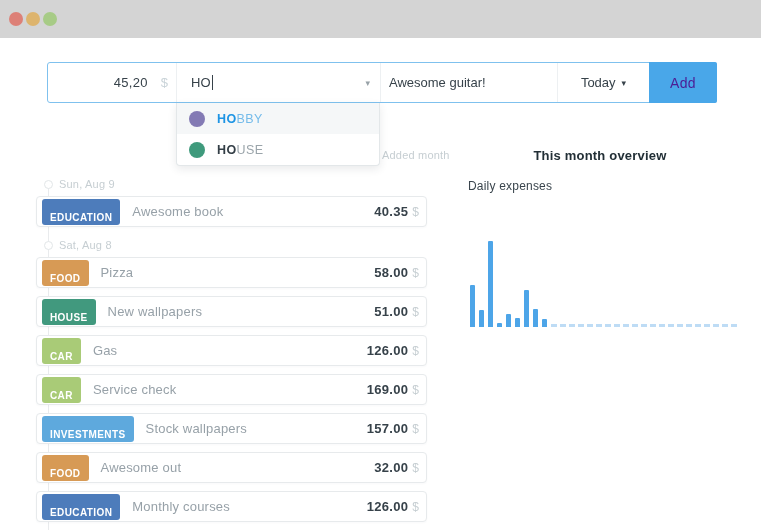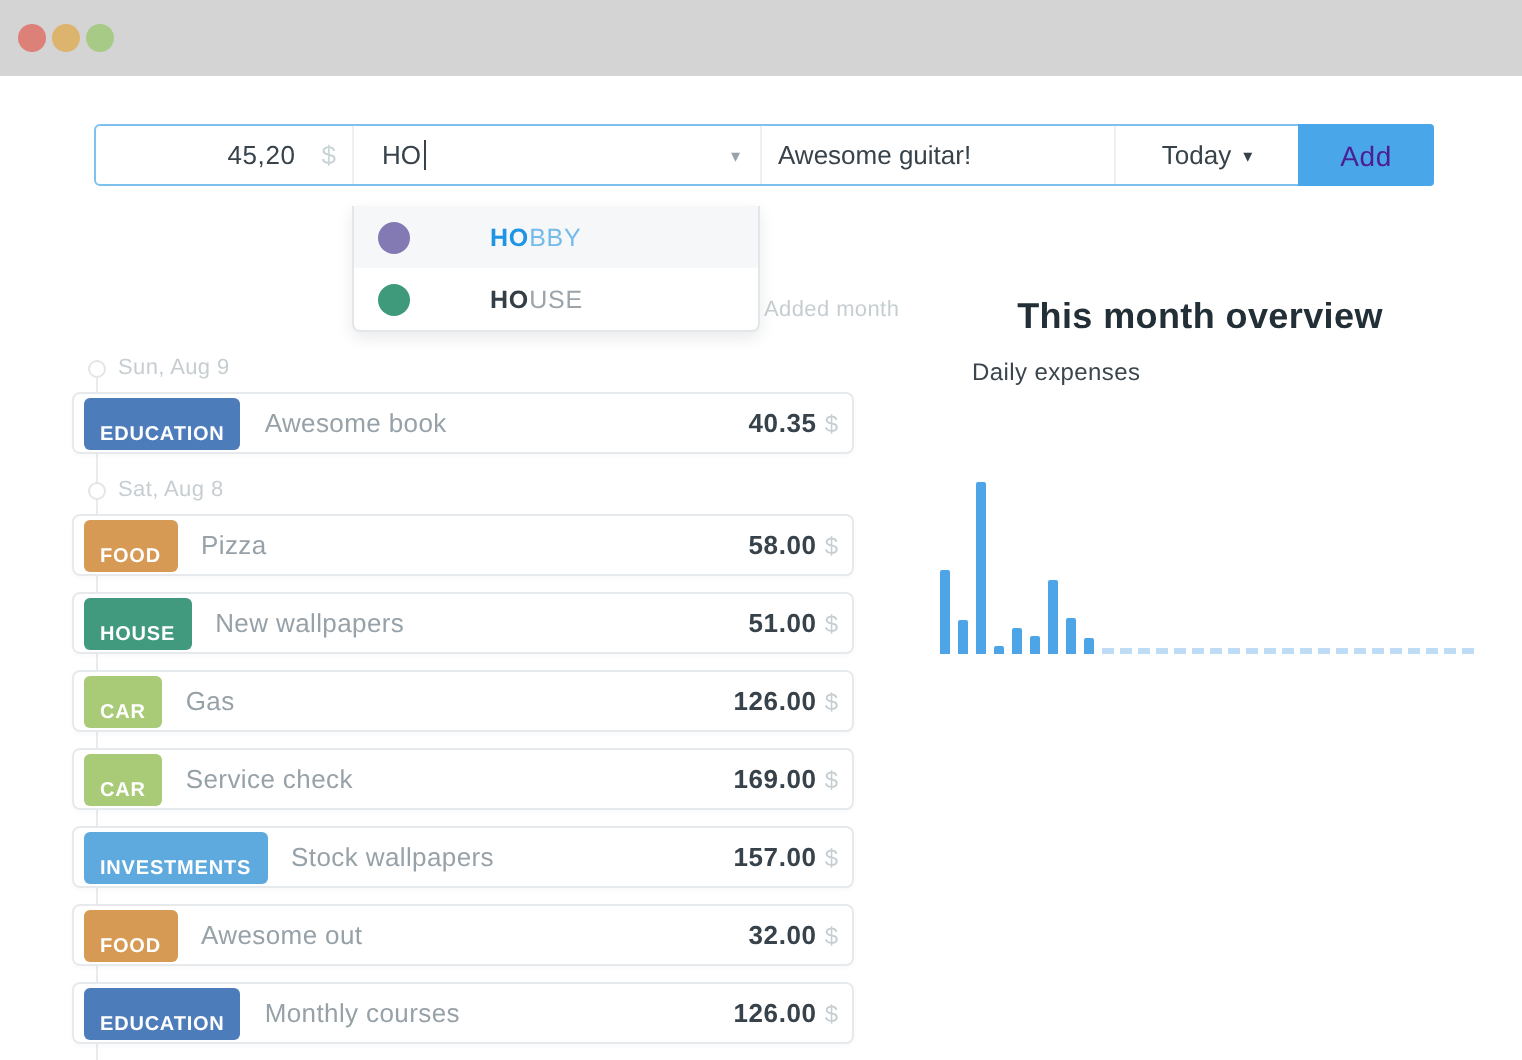--- a/index.html
+++ b/index.html
@@ -15,21 +15,21 @@
     position: absolute; left: 0; top: 0; width: 761px; height: 38px;
     background: #d4d4d4;
   }
   .dot { position: absolute; top: 12px; width: 14px; height: 14px; border-radius: 50%; }
   .dot.red   { left: 9px; }
   .dot.yellow{ left: 26px; }
   .dot.green { left: 43px; }
 
   
   .form-bar {
-    position: absolute; left: 47px; top: 62px; width: 670px; height: 31px;
+    position: absolute; left: 47px; top: 62px; width: 670px; height: 41px;
     background: #fff; border: 1px solid #7fc1ee; border-radius: 3px;
     display: flex; align-items: stretch; font-size: 13px; color: #37424a;
   }
   .fsec { display: flex; align-items: center; position: relative; }
   .fsec.divider { border-right: 1px solid #edf0f2; }
   .f-amount { width: 129px; padding: 0 8px 0 10px; }
   .f-amount .amount-value { flex: 1; text-align: right; letter-spacing: .3px; }
   .f-amount .currency { color: #c9d3d8; margin-left: 13px; }
   .f-category { width: 204px; padding: 0 10px 0 14px; }
   .caret-bar { display: inline-block; width: 1px; height: 15px; background: #37424a; margin-left: 1px; }
@@ -43,21 +43,21 @@
     border-radius: 0 2px 2px 0; margin: -1px -1px -1px 0; cursor: pointer;
   }
 
   
   .dropdown {
     position: absolute; left: 176px; top: 103px; width: 204px;
     background: #fff; border: 1px solid #e3e7e9; border-top: none;
     border-radius: 0 0 4px 4px; box-shadow: 0 3px 8px rgba(40,50,60,.10);
     z-index: 20; overflow: hidden;
   }
-  .dd-item { display: flex; align-items: center; height: 31px; padding: 0 12px; cursor: pointer; gap: 28px; }
+  .dd-item { display: flex; align-items: center; height: 31px; padding: 0 12px; cursor: pointer; }
   .dd-item.hl { background: #f5f7f8; }
   .dd-circle { width: 16px; height: 16px; border-radius: 50%; margin-right: 12px; flex: none; }
   .dd-label { font-size: 12.5px; letter-spacing: .4px; }
   .dd-item.hl .match { color: #1d94e4; font-weight: bold; }
   .dd-item.hl .rest  { color: #74bbea; }
   .dd-item:not(.hl) .match { color: #333e46; font-weight: bold; }
   .dd-item:not(.hl) .rest  { color: #9aa4aa; }
 
   
   .added-date {
@@ -91,25 +91,25 @@
     color: #fff; font-size: 10px; font-weight: bold; letter-spacing: .4px;
     padding: 13px 8px 2px; border-radius: 3px; flex: none;
   }
   .exp-desc { margin-left: 12px; font-size: 13px; color: #97a1a8; letter-spacing: .2px; }
   .exp-amount { margin-left: auto; font-size: 13px; font-weight: bold; color: #37424a; letter-spacing: .3px; }
   .exp-cur { margin-left: 4px; font-size: 12px; color: #c6ced2; font-weight: normal; }
 
   
   .overview-title {
     position: absolute; left: 455px; top: 148px; width: 290px; text-align: center;
-    font-size: 18px; font-weight: bold; color: #222f36; letter-spacing: .2px;
+    font-size: 13px; font-weight: bold; color: #222f36; letter-spacing: .2px;
   }
   .chart-label {
     position: absolute; left: 468px; top: 179px;
-    font-size: 12px; color: #3a454d; letter-spacing: .2px; margin-left: 18px;
+    font-size: 12px; color: #3a454d; letter-spacing: .2px;
   }
   .chart {
     position: absolute; left: 470px; top: 240px; width: 276px; height: 87px;
     display: flex; align-items: flex-end;
   }
   .bar { width: 5px; margin-right: 4px; background: #4da5e8; border-radius: 1px 1px 0 0; flex: none; }
   .dash { width: 6px; margin-right: 3px; height: 3px; background: #bedcf5; flex: none; }
 </style>
 </head>
 <body>

